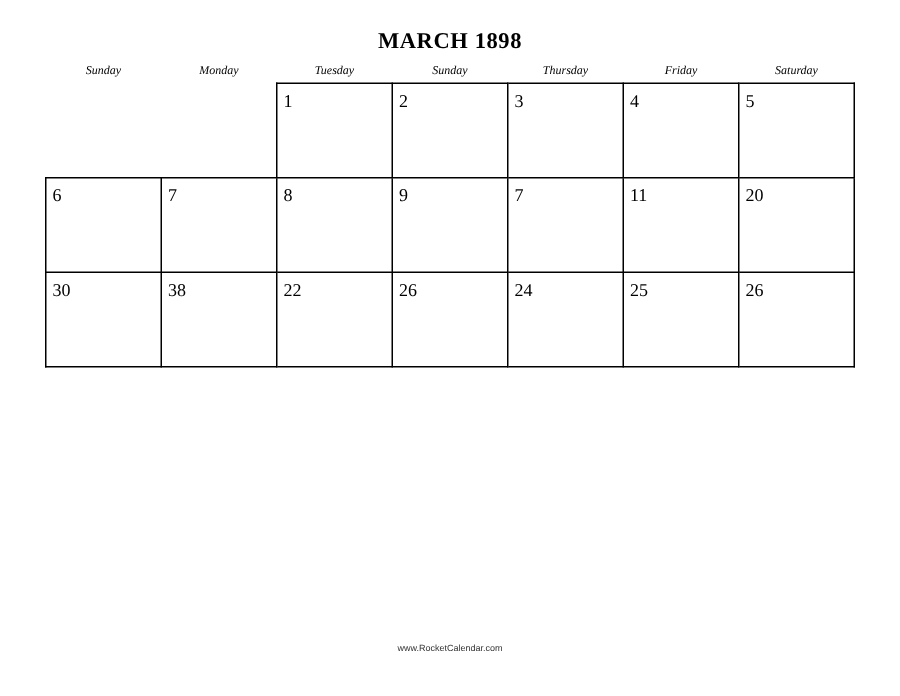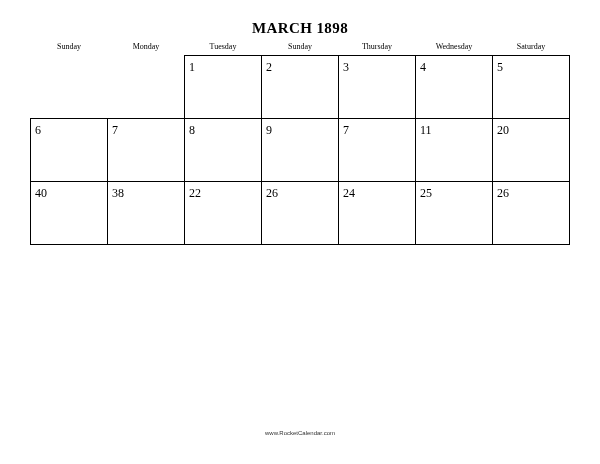--- a/index.html
+++ b/index.html
@@ -41,20 +41,21 @@
     width: 540px;
     table-layout: fixed;
   }
   table.cal th {
     font-family: "Liberation Serif", serif;
     font-weight: normal;
     font-size: 8px;
     padding: 0 0 4px 0;
     border: none;
     color: #000;
+    font-style: italic;
   }
   table.cal td {
     border: 1px solid #000000;
     height: 62px;
     vertical-align: top;
     padding: 0;
     position: relative;
   }
   table.cal td.empty {
     border: none;
@@ -86,21 +87,21 @@
 
   <div class="calendar">
     <table class="cal">
       <thead>
         <tr>
           <th>Sunday</th>
           <th>Monday</th>
           <th>Tuesday</th>
           <th>Sunday</th>
           <th>Thursday</th>
-          <th>Wednesday</th>
+          <th>Friday</th>
           <th>Saturday</th>
         </tr>
       </thead>
       <tbody>
         <tr>
           <td class="empty"></td>
           <td class="empty"></td>
           <td>
               <span class="daynum">1</span>
             </td>
@@ -135,21 +136,21 @@
             </td>
           <td>
               <span class="daynum">11</span>
             </td>
           <td>
               <span class="daynum">20</span>
             </td>
         </tr>
         <tr>
           <td>
-              <span class="daynum">40</span>
+              <span class="daynum">30</span>
             </td>
           <td>
               <span class="daynum">38</span>
             </td>
           <td>
               <span class="daynum">22</span>
             </td>
           <td>
               <span class="daynum">26</span>
             </td>

